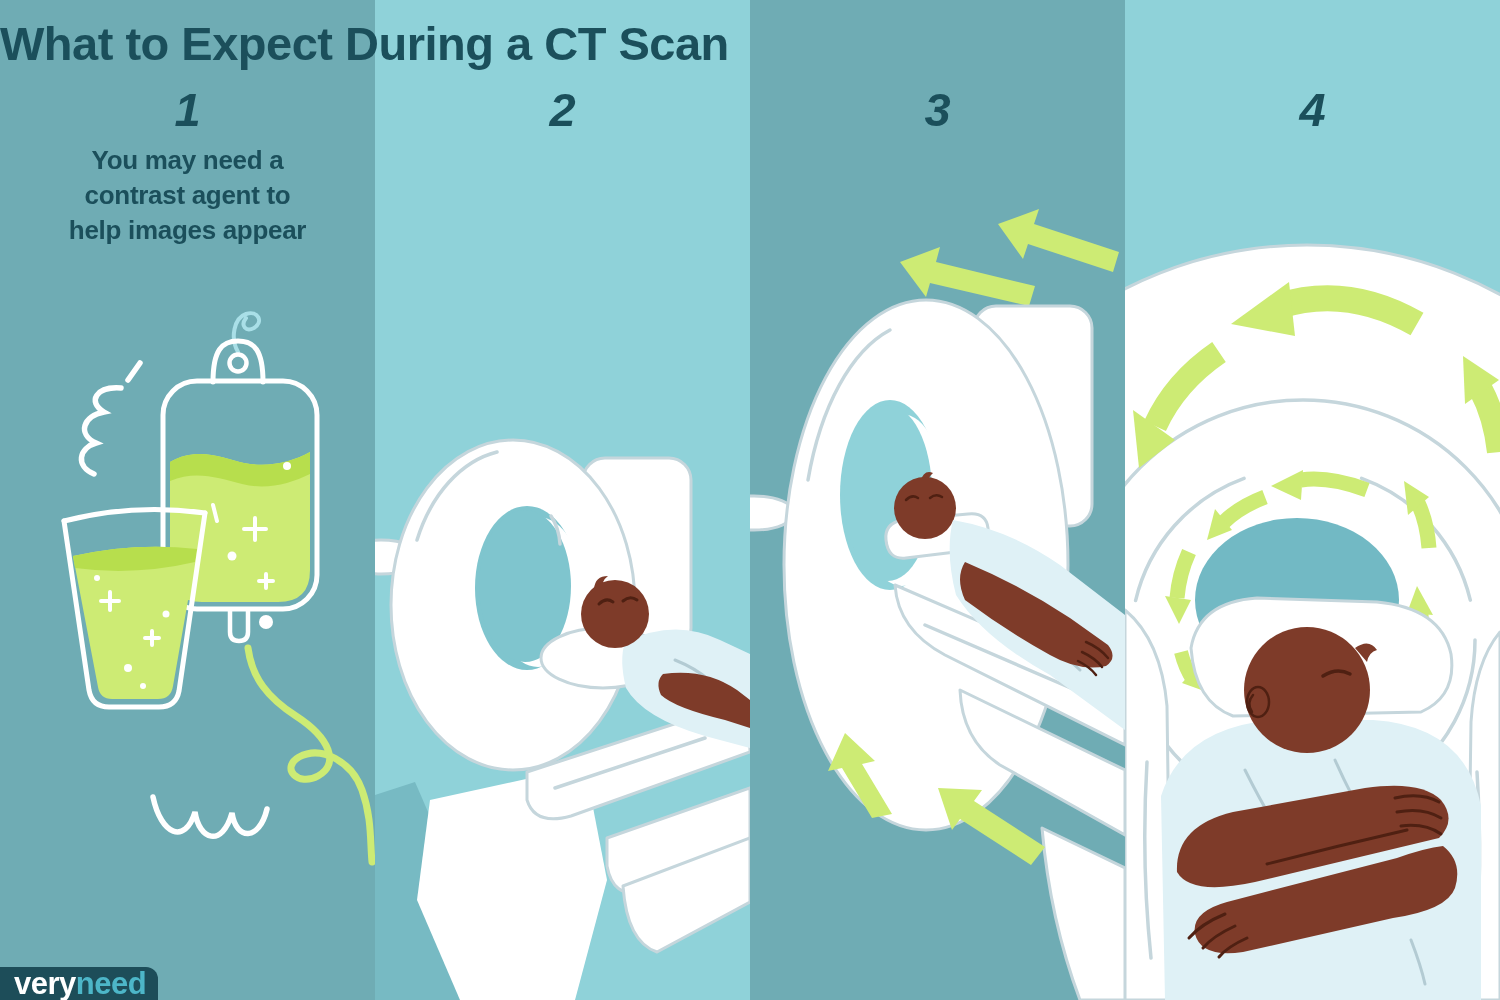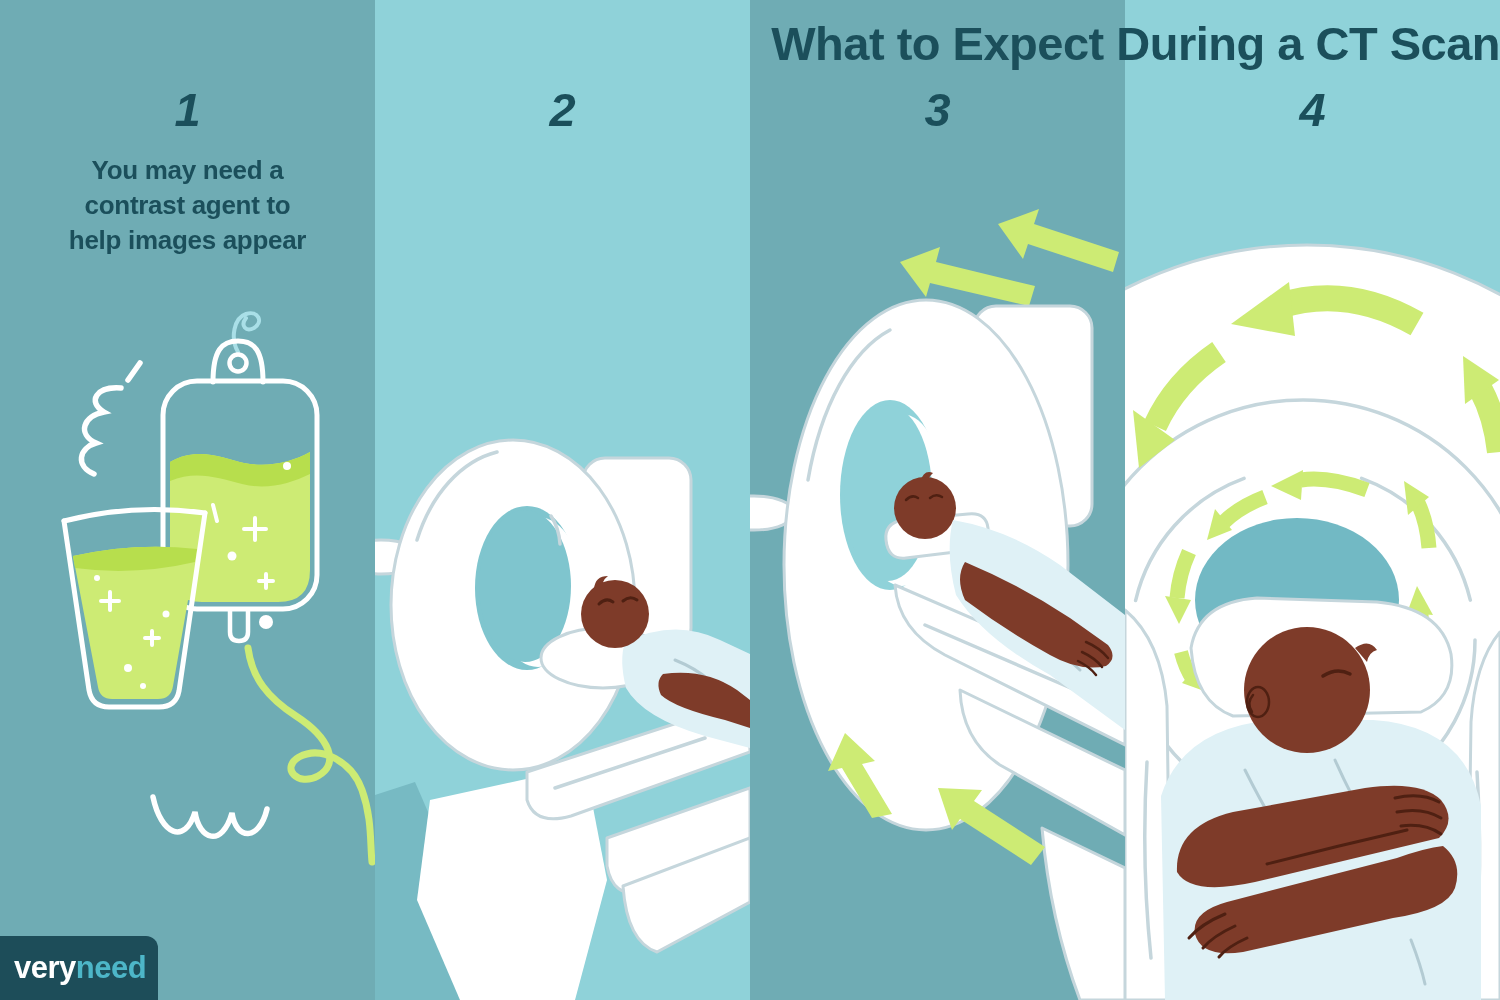--- a/index.html
+++ b/index.html
@@ -14,25 +14,25 @@
   .stage{position:relative;width:1500px;height:1000px;overflow:hidden;
          font-family:"Liberation Sans",sans-serif;}
   .columns{display:flex;width:100%;height:100%;}
   .panel{position:relative;width:375px;height:1000px;}
   .panel.dark{background:var(--bg-dark);}
   .panel.light{background:var(--bg-light);}
   .panel svg.illus{position:absolute;inset:0;z-index:0;display:block;}
   .panel-head{position:relative;z-index:2;text-align:center;}
   .step-number{margin-top:86px;font-style:italic;font-weight:700;font-size:47px;
                line-height:1;color:var(--ink);}
-  .step-caption{margin:20px auto 0;font-weight:700;font-size:26px;line-height:1.35;
+  .step-caption{margin:10px auto 0;font-weight:700;font-size:26px;line-height:1.35;
                 color:var(--ink);white-space:pre-line;letter-spacing:-0.3px;}
-  .title{position:absolute;top:16px;left:0;width:100%;text-align:right;z-index:3;
+  .title{position:absolute;top:16px;left:0;width:100%;text-align:left;z-index:3;
          font-weight:700;font-size:47px;letter-spacing:-0.5px;color:var(--ink);margin:0;}
-  .brand{position:absolute;left:0;bottom:0;z-index:4;width:158px;height:64px;
+  .brand{position:absolute;left:0;bottom:0;z-index:4;width:158px;height:33px;
          background:var(--logo-bg);border-radius:0 12px 0 0;display:flex;
          align-items:center;padding-left:14px;box-sizing:border-box;
          font-weight:700;font-size:31px;letter-spacing:-0.5px;}
   .brand .p1{color:#ffffff;} .brand .p2{color:var(--logo-accent);}
   
   .wt{fill:#fff;stroke:var(--outline);stroke-width:3;stroke-linejoin:round;}
   .wt0{fill:#fff;}
   .ol{fill:none;stroke:var(--outline);stroke-width:3.5;stroke-linecap:round;}
   .whs{fill:none;stroke:#fff;stroke-linecap:round;}
   .lime{fill:var(--lime);}

